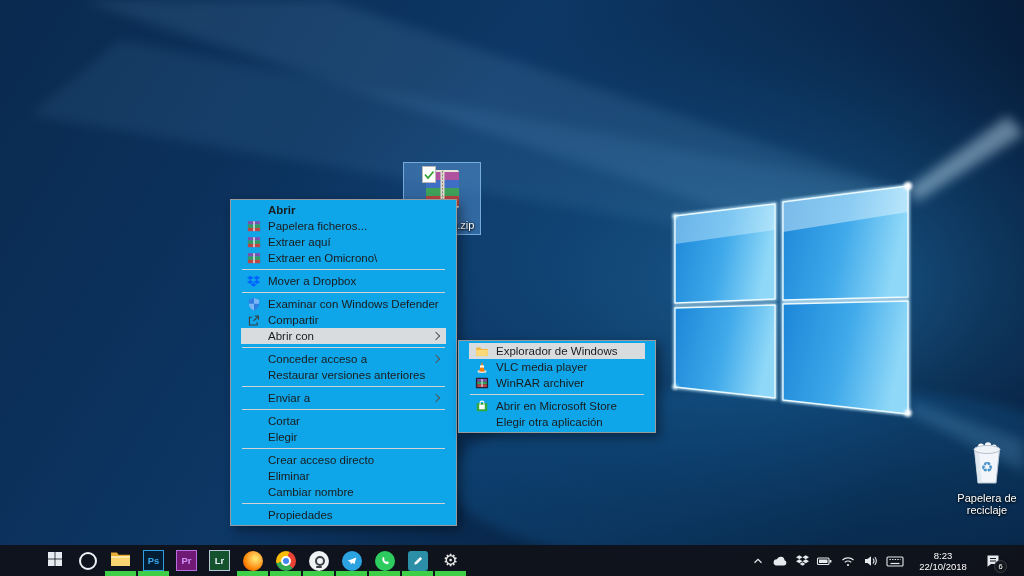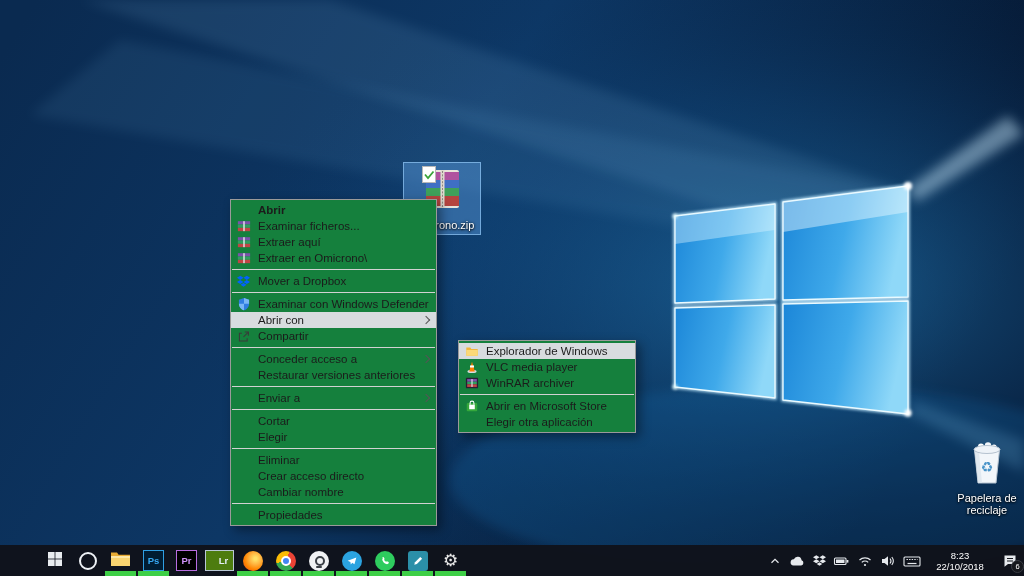--- a/index.html
+++ b/index.html
@@ -11,22 +11,22 @@
   .wallpaper{position:absolute;inset:0;z-index:0;}
 
   
   .dicon{position:absolute;display:flex;flex-direction:column;align-items:center;
          gap:3px;z-index:2;padding:3px 2px;}
   .dicon .dlabel{font-size:11px;color:#fff;text-align:center;line-height:12px;
          text-shadow:0 1px 2px rgba(0,0,0,.95),0 0 3px rgba(0,0,0,.7);}
   .dicon.selected{background:rgba(98,162,228,.42);outline:1px solid rgba(150,205,255,.75);}
 
   
-  .menu{position:absolute;background:#15803d;border:1px solid #9a9a9a;
-        box-shadow:4px 4px 10px rgba(0,0,0,.4);padding:2px 0;z-index:10;}
+  .menu{position:absolute;background:#0ea5e9;border:1px solid #9a9a9a;
+        box-shadow:4px 4px 10px rgba(0,0,0,.4);padding:2px 10px;z-index:10;}
   .menu-main{left:230px;top:199px;width:205px;}
   .menu-sub{left:434px;top:340px;width:176px;z-index:11;margin-left:24px;}
   .mi{display:flex;align-items:center;height:16px;padding:0 7px 0 5px;
       font-size:11.5px;color:#1b1b1b;white-space:nowrap;}
   .mi .ic{width:15px;height:15px;margin-right:7px;flex:none;display:flex;
       align-items:center;justify-content:center;}
   .mi .lbl{flex:1;overflow:hidden;}
   .mi.bold .lbl{font-weight:bold;}
   .mi.hl{background:#d8dcdf;}
   .chev{width:5px;height:5px;border-top:1.2px solid #555;border-right:1.2px solid #555;
@@ -37,40 +37,40 @@
   .taskbar{position:absolute;left:0;right:0;bottom:0;height:31px;
            background:rgba(15,19,27,.97);z-index:20;}
   .tb-left{position:absolute;left:38px;top:0;height:31px;display:flex;}
   .tb-slot{width:33px;height:31px;display:flex;align-items:center;justify-content:center;
            position:relative;}
   .tb-slot.running::after{content:"";position:absolute;bottom:0;left:1px;right:1px;
            height:5px;background:#3ecf46;}
   .app-sq{width:19px;height:19px;display:flex;align-items:center;justify-content:center;
            font-size:9.5px;font-weight:bold;}
   .ic-ps{background:#001d33;border:1.5px solid #2f9fe3;color:#35a7f0;}
-  .ic-pr{background:#000000;border:1.5px solid #b86de0;color:#d093fa;}
-  .ic-lr{background:#4d7c0f;border:1.5px solid #b9c8d6;color:#e4eef6;padding-left:8px;}
+  .ic-pr{background:#701a75;border:1.5px solid #b86de0;color:#d093fa;}
+  .ic-lr{background:#14532d;border:1.5px solid #b9c8d6;color:#e4eef6;}
   .circ{width:20px;height:20px;border-radius:50%;position:relative;}
   .ic-firefox{background:radial-gradient(circle at 62% 38%,#ffe066 8%,#ffb13d 35%,#ff8400 62%,#e8531f 88%);}
   .ic-chrome{background:conic-gradient(from 20deg,#ea4335 0 33%,#34a853 0 66%,#fbbc05 0 100%);}
   .ic-chrome::after{content:"";position:absolute;inset:5px;background:#4286f5;
         border:2.5px solid #fff;border-radius:50%;}
   .ic-camera{background:#f0f2f4;}
   .ic-camera::after{content:"";position:absolute;left:6px;top:5px;width:6px;height:6px;
         border:2px solid #3a3f46;border-radius:50%;}
   .ic-camera::before{content:"";position:absolute;left:7px;bottom:3px;width:6px;height:2px;
         background:#3a3f46;border-radius:1px;}
   .ic-telegram{background:#2ba3e0;display:flex;align-items:center;justify-content:center;}
   .ic-whatsapp{background:#2ecc5e;display:flex;align-items:center;justify-content:center;}
   .ic-notes{width:20px;height:20px;background:#2b8fa8;border-radius:3px;display:flex;
         align-items:center;justify-content:center;}
   .ic-cortana{width:14px;height:14px;border:2px solid #eef2f6;border-radius:50%;}
   .gear{color:#e8e8e8;font-size:17px;line-height:17px;}
 
-  .tray{position:absolute;right:3px;top:0;height:31px;display:flex;align-items:center;gap:7px;justify-content:flex-end;}
+  .tray{position:absolute;right:20px;top:0;height:31px;display:flex;align-items:center;gap:7px;justify-content:flex-end;}
   .tray-item{display:flex;align-items:center;justify-content:center;height:31px;}
   .clock{color:#fff;font-size:9.5px;line-height:11px;text-align:center;width:64px;}
   .ac-wrap{position:relative;width:22px;height:22px;display:flex;align-items:center;
         justify-content:center;}
   .badge{position:absolute;right:-3px;bottom:-1px;width:11px;height:11px;border-radius:50%;
         background:#16181d;border:1px solid #3a3d44;color:#fff;font-size:7.5px;
         display:flex;align-items:center;justify-content:center;}
 </style>
 </head>
 <body>
@@ -169,21 +169,21 @@
       </div>
     <div class="mi">
       <span class="ic">
         <svg width="14" height="14" viewBox="0 0 16 16">
             <rect x="1" y="2.5" width="14" height="3.8" fill="#7b52ab"></rect>
             <rect x="1" y="6.3" width="14" height="3.8" fill="#2f9e5f"></rect>
             <rect x="1" y="10.1" width="14" height="3.8" fill="#c04545"></rect>
             <rect x="7.2" y="2.5" width="1.6" height="11.4" fill="#e8e8ee"></rect>
           </svg>
         </span>
-      <span class="lbl">Examinar ficheros...</span>
+      <span class="lbl">Papelera ficheros...</span>
       </div>
     <div class="mi">
       <span class="ic">
         <svg width="14" height="14" viewBox="0 0 16 16">
             <rect x="1" y="2.5" width="14" height="3.8" fill="#7b52ab"></rect>
             <rect x="1" y="6.3" width="14" height="3.8" fill="#2f9e5f"></rect>
             <rect x="1" y="10.1" width="14" height="3.8" fill="#c04545"></rect>
             <rect x="7.2" y="2.5" width="1.6" height="11.4" fill="#e8e8ee"></rect>
           </svg>
         </span>
@@ -217,35 +217,35 @@
     <div class="mi">
       <span class="ic">
         <svg width="14" height="14" viewBox="0 0 16 16">
             <path d="M8 1.2 L13.8 3 V7.6 C13.8 11.4 11.2 14.2 8 15 C4.8 14.2 2.2 11.4 2.2 7.6 V3 Z" fill="#2f7de1"></path>
             <path d="M8 1.2 L13.8 3 V7.6 H8 Z" fill="#7ab6f5"></path>
             <path d="M8 7.6 H2.2 C2.2 11.4 4.8 14.2 8 15 Z" fill="#7ab6f5"></path>
           </svg>
         </span>
       <span class="lbl">Examinar con Windows Defender...</span>
       </div>
-    <div class="mi hl">
-      <span class="ic"></span>
-      <span class="lbl">Abrir con</span>
-      <span class="chev"></span>
-      </div>
     <div class="mi">
       <span class="ic">
         <svg width="13" height="13" viewBox="0 0 16 16" fill="none" stroke="#3a3a3a" stroke-width="1.3">
             <path d="M6 4 H3 V13.5 H12.5 V10"></path>
             <path d="M9.5 2.5 H14 V7"></path>
             <path d="M14 2.5 L8 8.5"></path>
           </svg>
         </span>
       <span class="lbl">Compartir</span>
       </div>
+    <div class="mi hl">
+      <span class="ic"></span>
+      <span class="lbl">Abrir con</span>
+      <span class="chev"></span>
+      </div>
     <div class="sep"></div>
     <div class="mi">
       <span class="ic"></span>
       <span class="lbl">Conceder acceso a</span>
       <span class="chev"></span>
       </div>
     <div class="mi">
       <span class="ic"></span>
       <span class="lbl">Restaurar versiones anteriores</span>
       </div>
@@ -260,25 +260,25 @@
       <span class="ic"></span>
       <span class="lbl">Cortar</span>
       </div>
     <div class="mi">
       <span class="ic"></span>
       <span class="lbl">Elegir</span>
       </div>
     <div class="sep"></div>
     <div class="mi">
       <span class="ic"></span>
+      <span class="lbl">Crear acceso directo</span>
+      </div>
+    <div class="mi">
+      <span class="ic"></span>
       <span class="lbl">Eliminar</span>
-      </div>
-    <div class="mi">
-      <span class="ic"></span>
-      <span class="lbl">Crear acceso directo</span>
       </div>
     <div class="mi">
       <span class="ic"></span>
       <span class="lbl">Cambiar nombre</span>
       </div>
     <div class="sep"></div>
     <div class="mi">
       <span class="ic"></span>
       <span class="lbl">Propiedades</span>
       </div>

